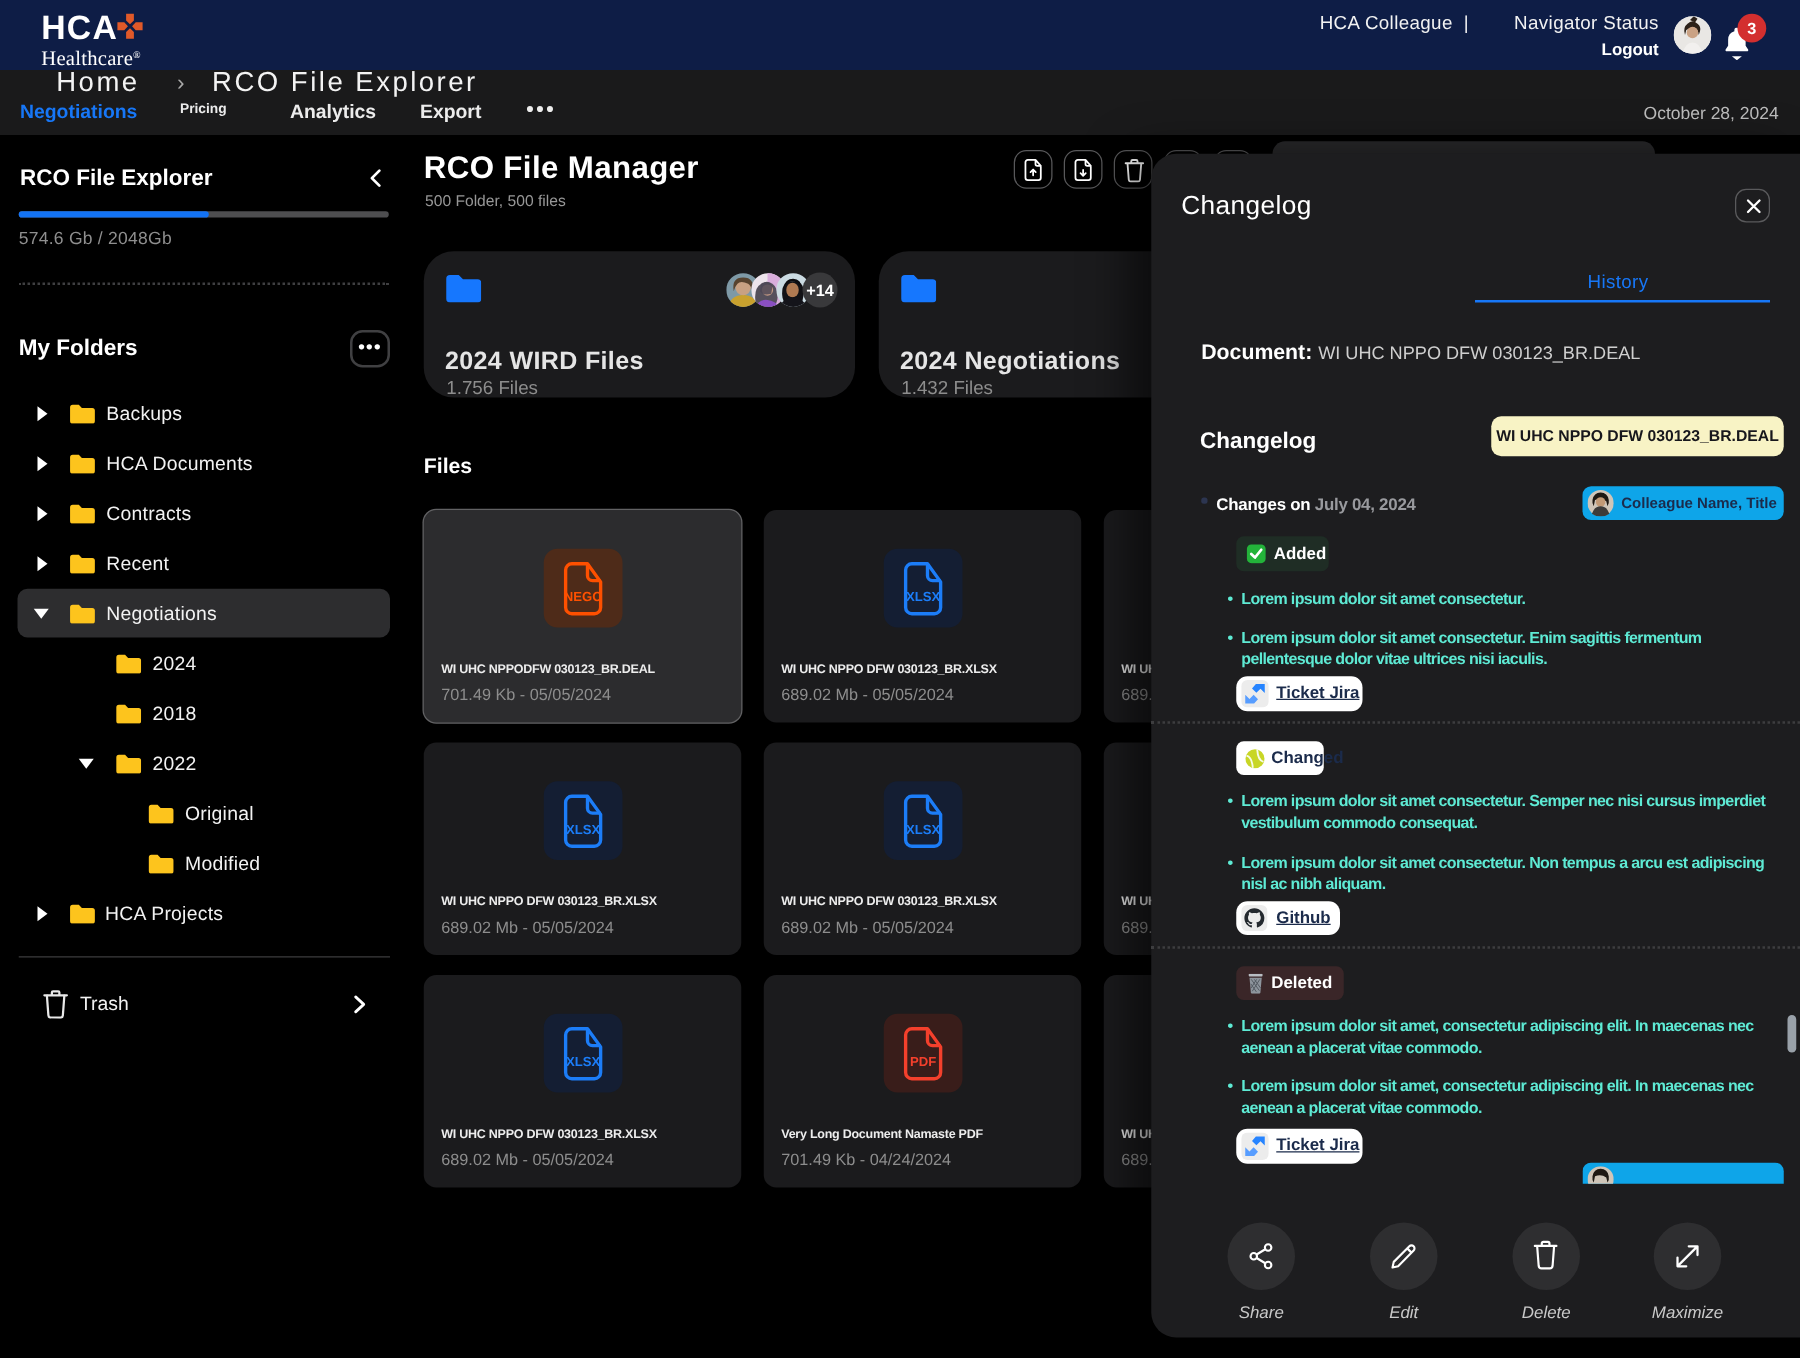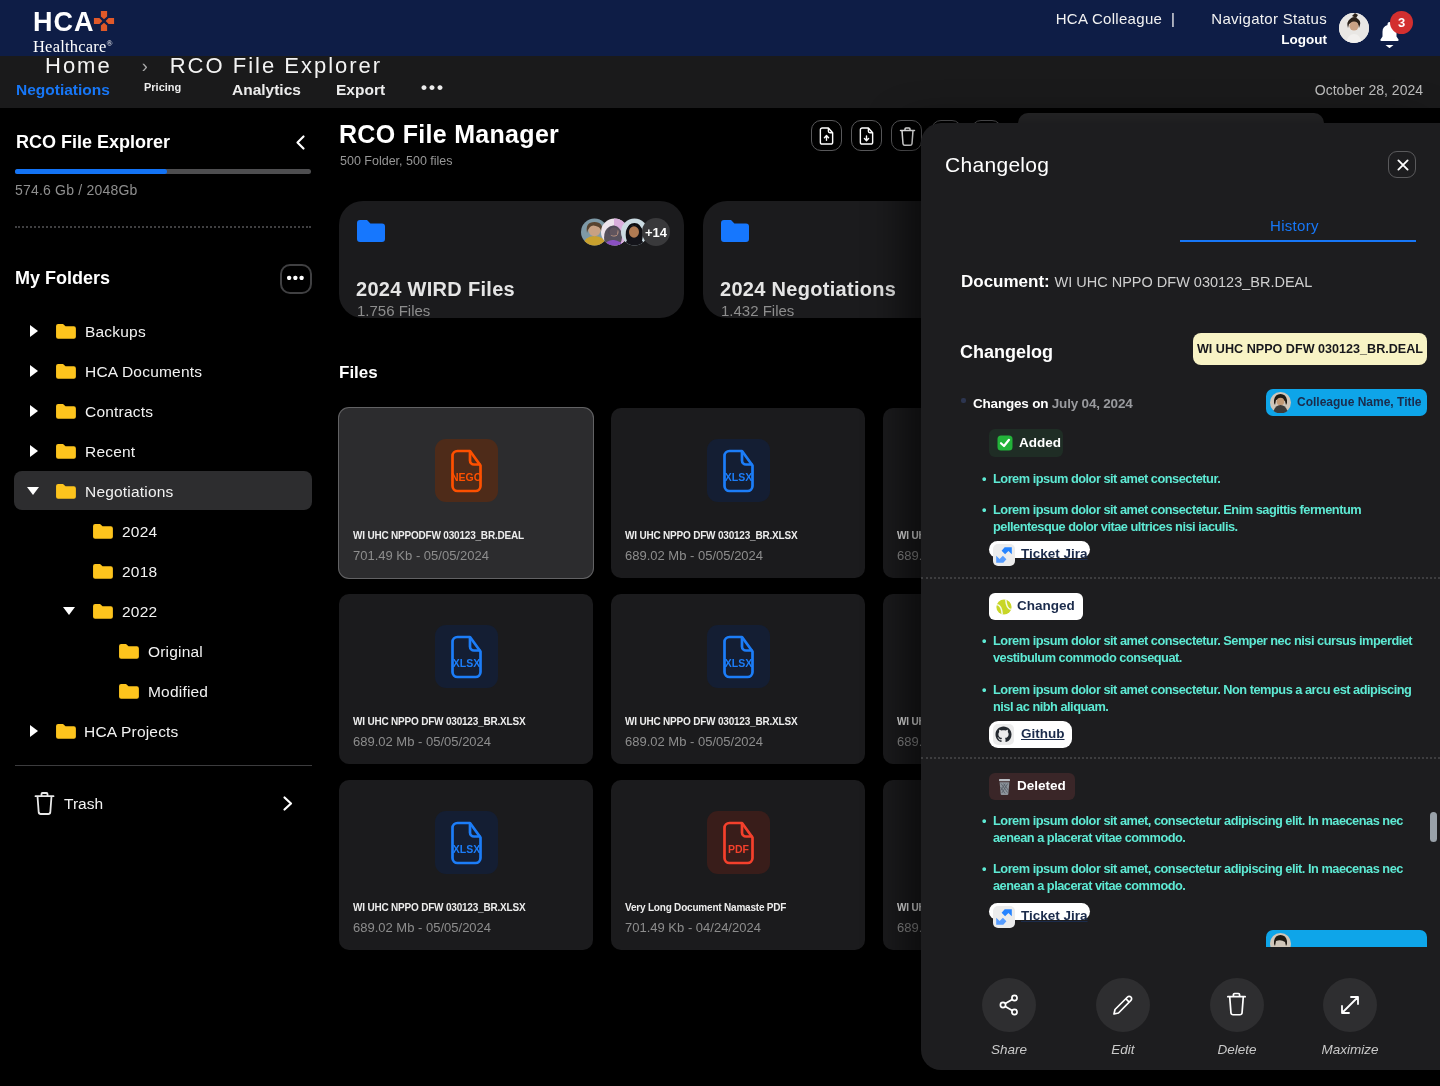--- a/index.html
+++ b/index.html
@@ -57,21 +57,21 @@
   .dr { position:absolute; }
   .d-title { left:24px; top:30px; font-size:21px; font-weight:500; color:#fff; letter-spacing:.3px; }
   .d-close { left:467px; top:28px; width:28px; height:27px; border:1.5px solid #5a5a5c; border-radius:9px; }
   .d-doc { left:40px; top:149px; font-size:17px; font-weight:700; color:#fff; }
   .d-doc span { font-size:14.5px; font-weight:400; color:#cfcfcf; }
   .d-chlog { left:39px; top:219px; font-size:18px; font-weight:600; color:#fff; }
   .ychip { left:272px; top:210px; width:234px; height:32px; border-radius:8px; background:#F8F3C5; color:#17171c; font-weight:700; font-size:12.6px; text-align:center; line-height:32px; }
   .badge { position:absolute; height:28px; white-space:nowrap; border-radius:6px; font-weight:700; font-size:13.5px; color:#fff; }
   .bullet { position:absolute; left:72px; white-space:nowrap; font-size:12.8px; font-weight:600; color:#5eead4; line-height:16.5px; letter-spacing:-0.5px; }
   .bullet::before { content:"\2022"; position:absolute; left:-11px; }
-  .chip { position:absolute; height:17px; background:#fff; border-radius:9px; }
+  .chip { position:absolute; height:28px; background:#fff; border-radius:9px; }
   .chip .ctxt { position:absolute; left:32px; top:5px; white-space:nowrap; font-size:13.5px; font-weight:700; color:#1B2B4B; text-decoration:underline; }
   .dsep { position:absolute; left:0; width:519px; border-top:2px dotted #3d3d3f; }
   .cchip { position:absolute; width:161px; height:27px; background:#0ea5e9; border-radius:7px; }
   .cchip .ctxt { position:absolute; left:31px; top:6px; white-space:nowrap; font-size:12px; font-weight:700; color:#1B2B4B; }
   .fbtn { position:absolute; top:855px; width:54px; height:54px; border-radius:50%; background:#2E2E30; }
   .flbl { position:absolute; top:919px; font-size:13.5px; color:#c9c9c9; text-align:center; width:100px;font-style:italic; }
 </style>
 </head>
 <body>
 
@@ -397,21 +397,21 @@
     <svg style="position:absolute;left:4px;top:3px" width="22" height="22" viewBox="0 0 22 22">
         <rect width="22" height="22" rx="5" fill="#ECECEC"></rect>
         <path d="M11.7 3.2 H18.8 V10.3 L15.4 6.9 12.1 10.2 8.6 6.7 z" fill="#2684FF"></path>
         <path d="M10.3 18.8 H3.2 V11.7 L6.6 15.1 9.9 11.8 13.4 15.3 z" fill="#579DFF"></path>
       </svg>
     <div class="ctxt">Ticket Jira</div>
   </div>
 
   <div class="dr dsep" style="top:454px"></div>
 
-  <div class="dr badge" style="left:68px;top:470px;width:94px;background:#fff;color:#1B2B4B;height:27px">
+  <div class="dr badge" style="left:68px;top:470px;width:70px;background:#fff;color:#1B2B4B;height:27px">
     <svg style="position:absolute;left:7px;top:5.5px" width="16" height="16" viewBox="0 0 16 16">
         <circle cx="8" cy="8" r="7.6" fill="#c8d626"></circle>
         <path d="M1.2 5.5 q4.5 1.2 5 9.8 M14.8 10.5 q-4.5-1.2-5-9.8" stroke="#f6fbe7" stroke-width="1.5" fill="none"></path>
       </svg>
     <span style="position:absolute;left:28px;top:5px">Changed</span>
   </div>
   <div class="dr bullet" style="top:510px">Lorem ipsum dolor sit amet consectetur. Semper nec nisi cursus imperdiet<br>vestibulum commodo consequat.</div>
   <div class="dr bullet" style="top:559px">Lorem ipsum dolor sit amet consectetur. Non tempus a arcu est adipiscing<br>nisl ac nibh aliquam.</div>
   <div class="dr chip" style="left:68px;top:598px;width:83px;height:27px">
     <svg style="position:absolute;left:4px;top:3px" width="21" height="21" viewBox="0 0 21 21">

